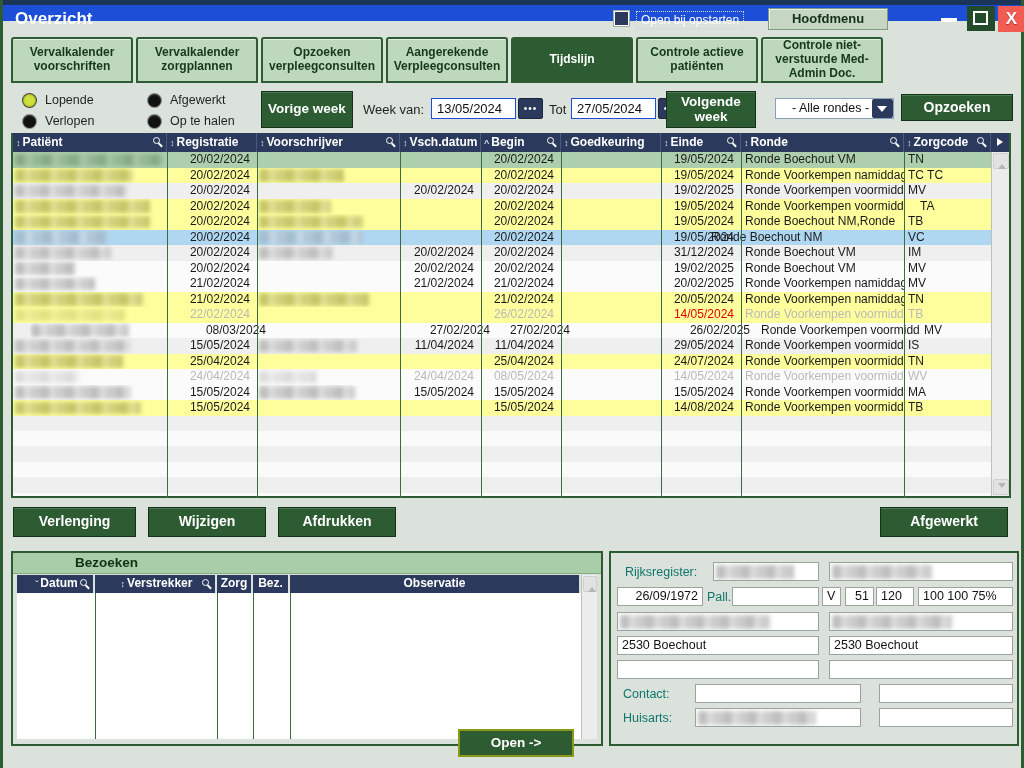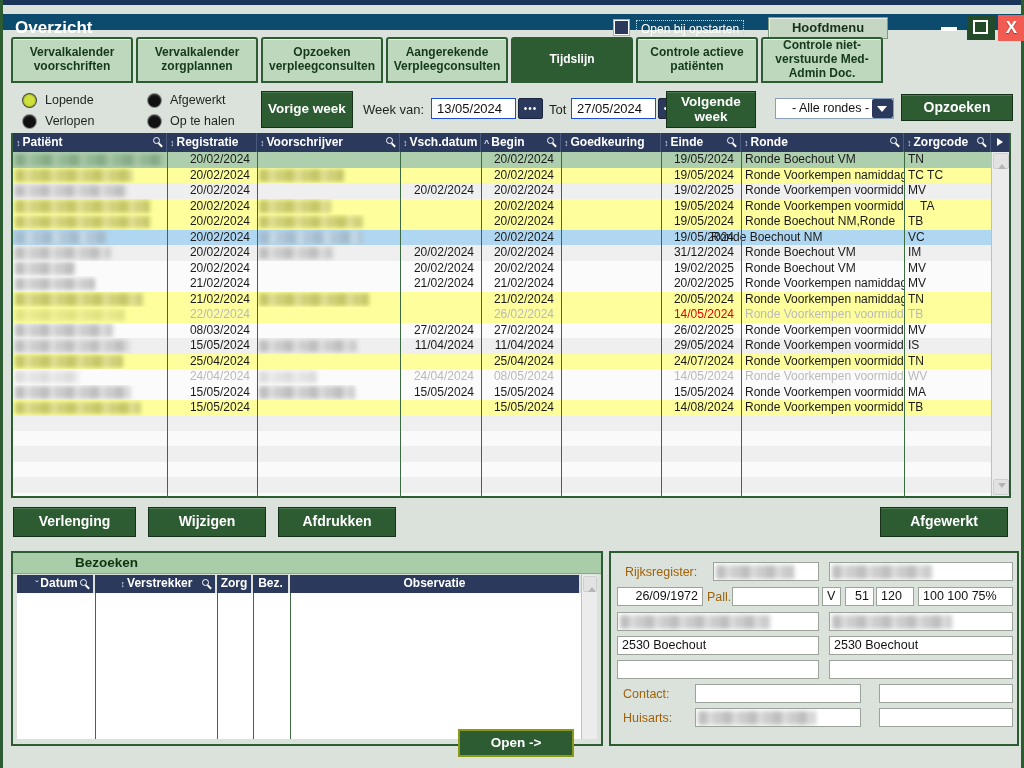--- a/index.html
+++ b/index.html
@@ -1,21 +1,21 @@
 <!DOCTYPE html>
 <html><head>
 <meta charset="utf-8">
 <style>
   * { margin:0; padding:0; box-sizing:border-box; }
   html,body { width:1024px; height:768px; overflow:hidden; }
   body { font-family:"Liberation Sans","DejaVu Sans",sans-serif; background:#dbe2db; position:relative; }
 
   .win { position:absolute; inset:0; background:#dbe2db; border-left:3px solid #2d5c33; border-right:3px solid #2d5c33; }
   .topstrip { position:absolute; left:0; top:0; width:100%; height:5px; background:#1b3558; }
-  .titlebar { position:absolute; left:0; top:14px; width:100%; height:16px; background:#0c4a6e; }
+  .titlebar { position:absolute; left:0; top:5px; width:100%; height:16px; background:#1d4ed8; }
   .title { position:absolute; left:12px; top:4px; color:#fff; font-size:17px; font-weight:bold; }
   .cb { position:absolute; left:610px; top:5px; width:17px; height:17px; background:#2b3a5c; border:1px solid #9fb3a0; box-shadow:inset 0 0 0 1px #fff; }
   .cb-label { position:absolute; left:633px; top:6px; color:#fff; font-size:12px; border:1px dotted #cdd8cd; padding:1px 4px; }
   .hoofdmenu { position:absolute; left:765px; top:3px; width:120px; height:22px; background:#c5d7c2; border:1px solid #7f9b7f; box-shadow:inset 1px 1px 0 #e8f0e8; color:#15301a; font-size:13px; font-weight:bold; text-align:center; line-height:20px; }
   .winbtn { position:absolute; top:1px; width:28px; height:25px; }
   .btn-min { left:932px; } .btn-max { left:964px; background:#234a29; }
   .btn-close { left:995px; width:27px; height:26px; background:#f15b52; color:#fff; font-weight:bold; font-size:17px; text-align:center; line-height:25px; text-shadow:0 1px 1px #a03030; }
   .dash { position:absolute; left:6px; top:12px; width:16px; height:4px; background:#fff; }
   .sq { position:absolute; left:6px; top:5px; width:15px; height:14px; border:2px solid #fff; }
 
@@ -67,21 +67,21 @@
   .bez-title { position:absolute; left:0; top:0; width:100%; height:21px; background:#a9cda9; color:#0f3312; font-size:13.5px; font-weight:bold; line-height:20px; padding-left:62px; border-bottom:1px solid #86a986; }
   .bez-grid { position:absolute; left:4px; top:22px; width:580px; height:164px; background:#fff; }
   .bez-head { position:absolute; left:0; top:0; width:564px; height:18px; background:#2b3a5c; }
   .bez-hcell { position:absolute; top:0; height:34px; color:#fff; font-size:12px; font-weight:bold; line-height:17px; text-align:center; overflow:hidden; white-space:nowrap; border-right:2px solid #dbe2db; }
   .bez-scroll { position:absolute; left:564px; top:0; bottom:0; width:16px; background:#ececec; border-left:1px solid #c0c0c0; }
 
   .open-btn { left:455px; top:729px; width:116px; height:28px; position:absolute; background:#2d5c33; border:2px solid #8a9a16; color:#fff; font-weight:bold; font-size:13.5px; text-align:center; line-height:24px; }
 
   .pinfo { left:606px; top:551px; width:410px; height:195px; background:#dbe2db; }
   .field { position:absolute; height:19px; background:#fff; border:1px solid #9aa49a; font-size:12.5px; color:#111; line-height:17px; padding:0 4px; overflow:hidden; white-space:nowrap; }
-  .plabel { position:absolute; font-size:12.5px; color:#a16207; }
+  .plabel { position:absolute; font-size:12.5px; color:#0f766e; }
   .fright { text-align:right; }
 </style>
 </head>
 <body>
 
 <div class="win">
   <div class="topstrip"></div>
   <div class="titlebar">
     <div class="title">Overzicht</div>
     <div class="cb"></div>
@@ -290,21 +290,21 @@
           </div>
           <div class="gcell" style="left: 154px; width: 90px; text-align: right; padding-right: 7px;">22/02/2024</div>
           <div class="gcell" style="left: 244px; width: 143px; padding-left: 4px;"></div>
           <div class="gcell" style="left: 387px; width: 81px; text-align: right; padding-right: 7px;"></div>
           <div class="gcell" style="left: 468px; width: 80px; text-align: right; padding-right: 7px;">26/02/2024</div>
           <div class="gcell" style="left: 548px; width: 100px; padding-left: 4px;"></div>
           <div class="gcell cell-red" style="left: 648px; width: 80px; text-align: right; padding-right: 7px;">14/05/2024</div>
           <div class="gcell" style="left: 728px; width: 163px; padding-left: 4px;">Ronde Voorkempen voormiddag</div>
           <div class="gcell" style="left: 891px; width: 87px; padding-left: 4px;">TB</div>
         </div>
-        <div class="grow bg-white" style="top: 189.5px;">
+        <div class="grow bg-white" style="top: 189.5px; margin-left: 16px;">
           <div class="gcell" style="left: 0px; width: 154px; padding-left: 4px;">
             <div class="blurblk blur-gray" style="width: 98px;"></div>
           </div>
           <div class="gcell" style="left: 154px; width: 90px; text-align: right; padding-right: 7px;">08/03/2024</div>
           <div class="gcell" style="left: 244px; width: 143px; padding-left: 4px;"></div>
           <div class="gcell" style="left: 387px; width: 81px; text-align: right; padding-right: 7px;">27/02/2024</div>
           <div class="gcell" style="left: 468px; width: 80px; text-align: right; padding-right: 7px;">27/02/2024</div>
           <div class="gcell" style="left: 548px; width: 100px; padding-left: 4px;"></div>
           <div class="gcell" style="left: 648px; width: 80px; text-align: right; padding-right: 7px;">26/02/2025</div>
           <div class="gcell" style="left: 728px; width: 163px; padding-left: 4px;">Ronde Voorkempen voormiddag</div>

